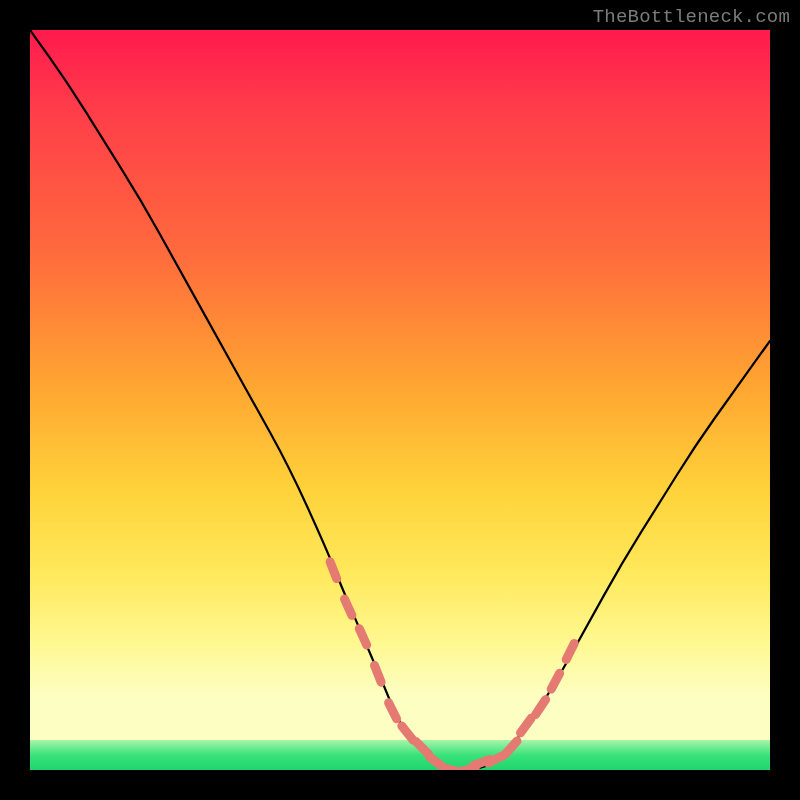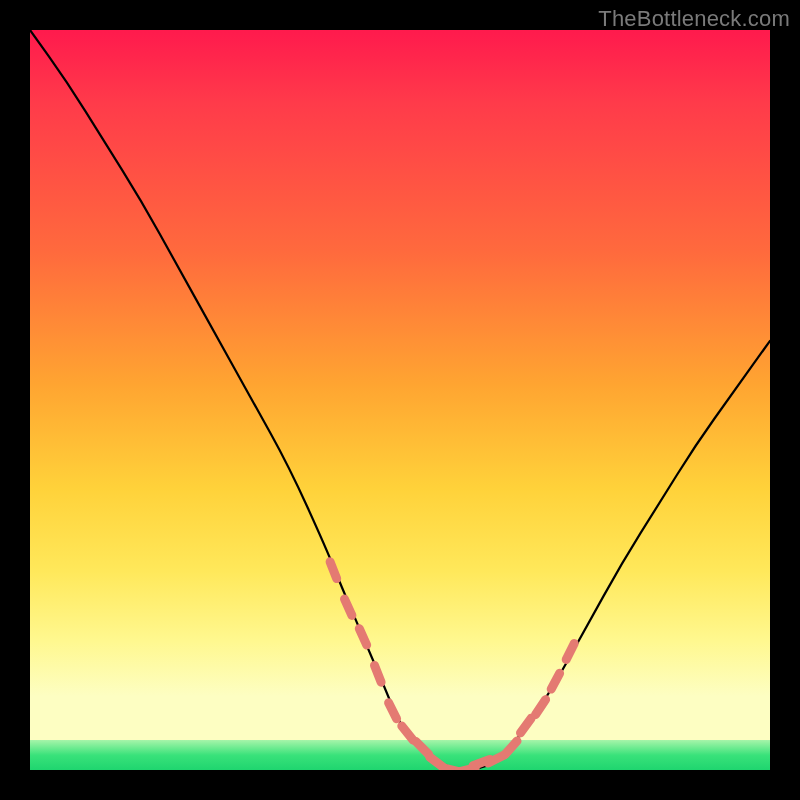--- a/index.html
+++ b/index.html
@@ -48,22 +48,22 @@
   svg.curve {
     position: absolute;
     inset: 0;
     width: 740px;
     height: 740px;
   }
   .watermark {
     position: absolute;
     top: 6px;
     right: 10px;
-    font-family: Liberation Sans, sans-serif;
-    font-size: 22px;
+    font-family: Liberation Mono, monospace;
+    font-size: 19px;
     color: #7a7a7a;
     letter-spacing: 0.2px;
     user-select: none;
   }
 </style>
 </head>
 <body>
 
 <div class="stage">
 

